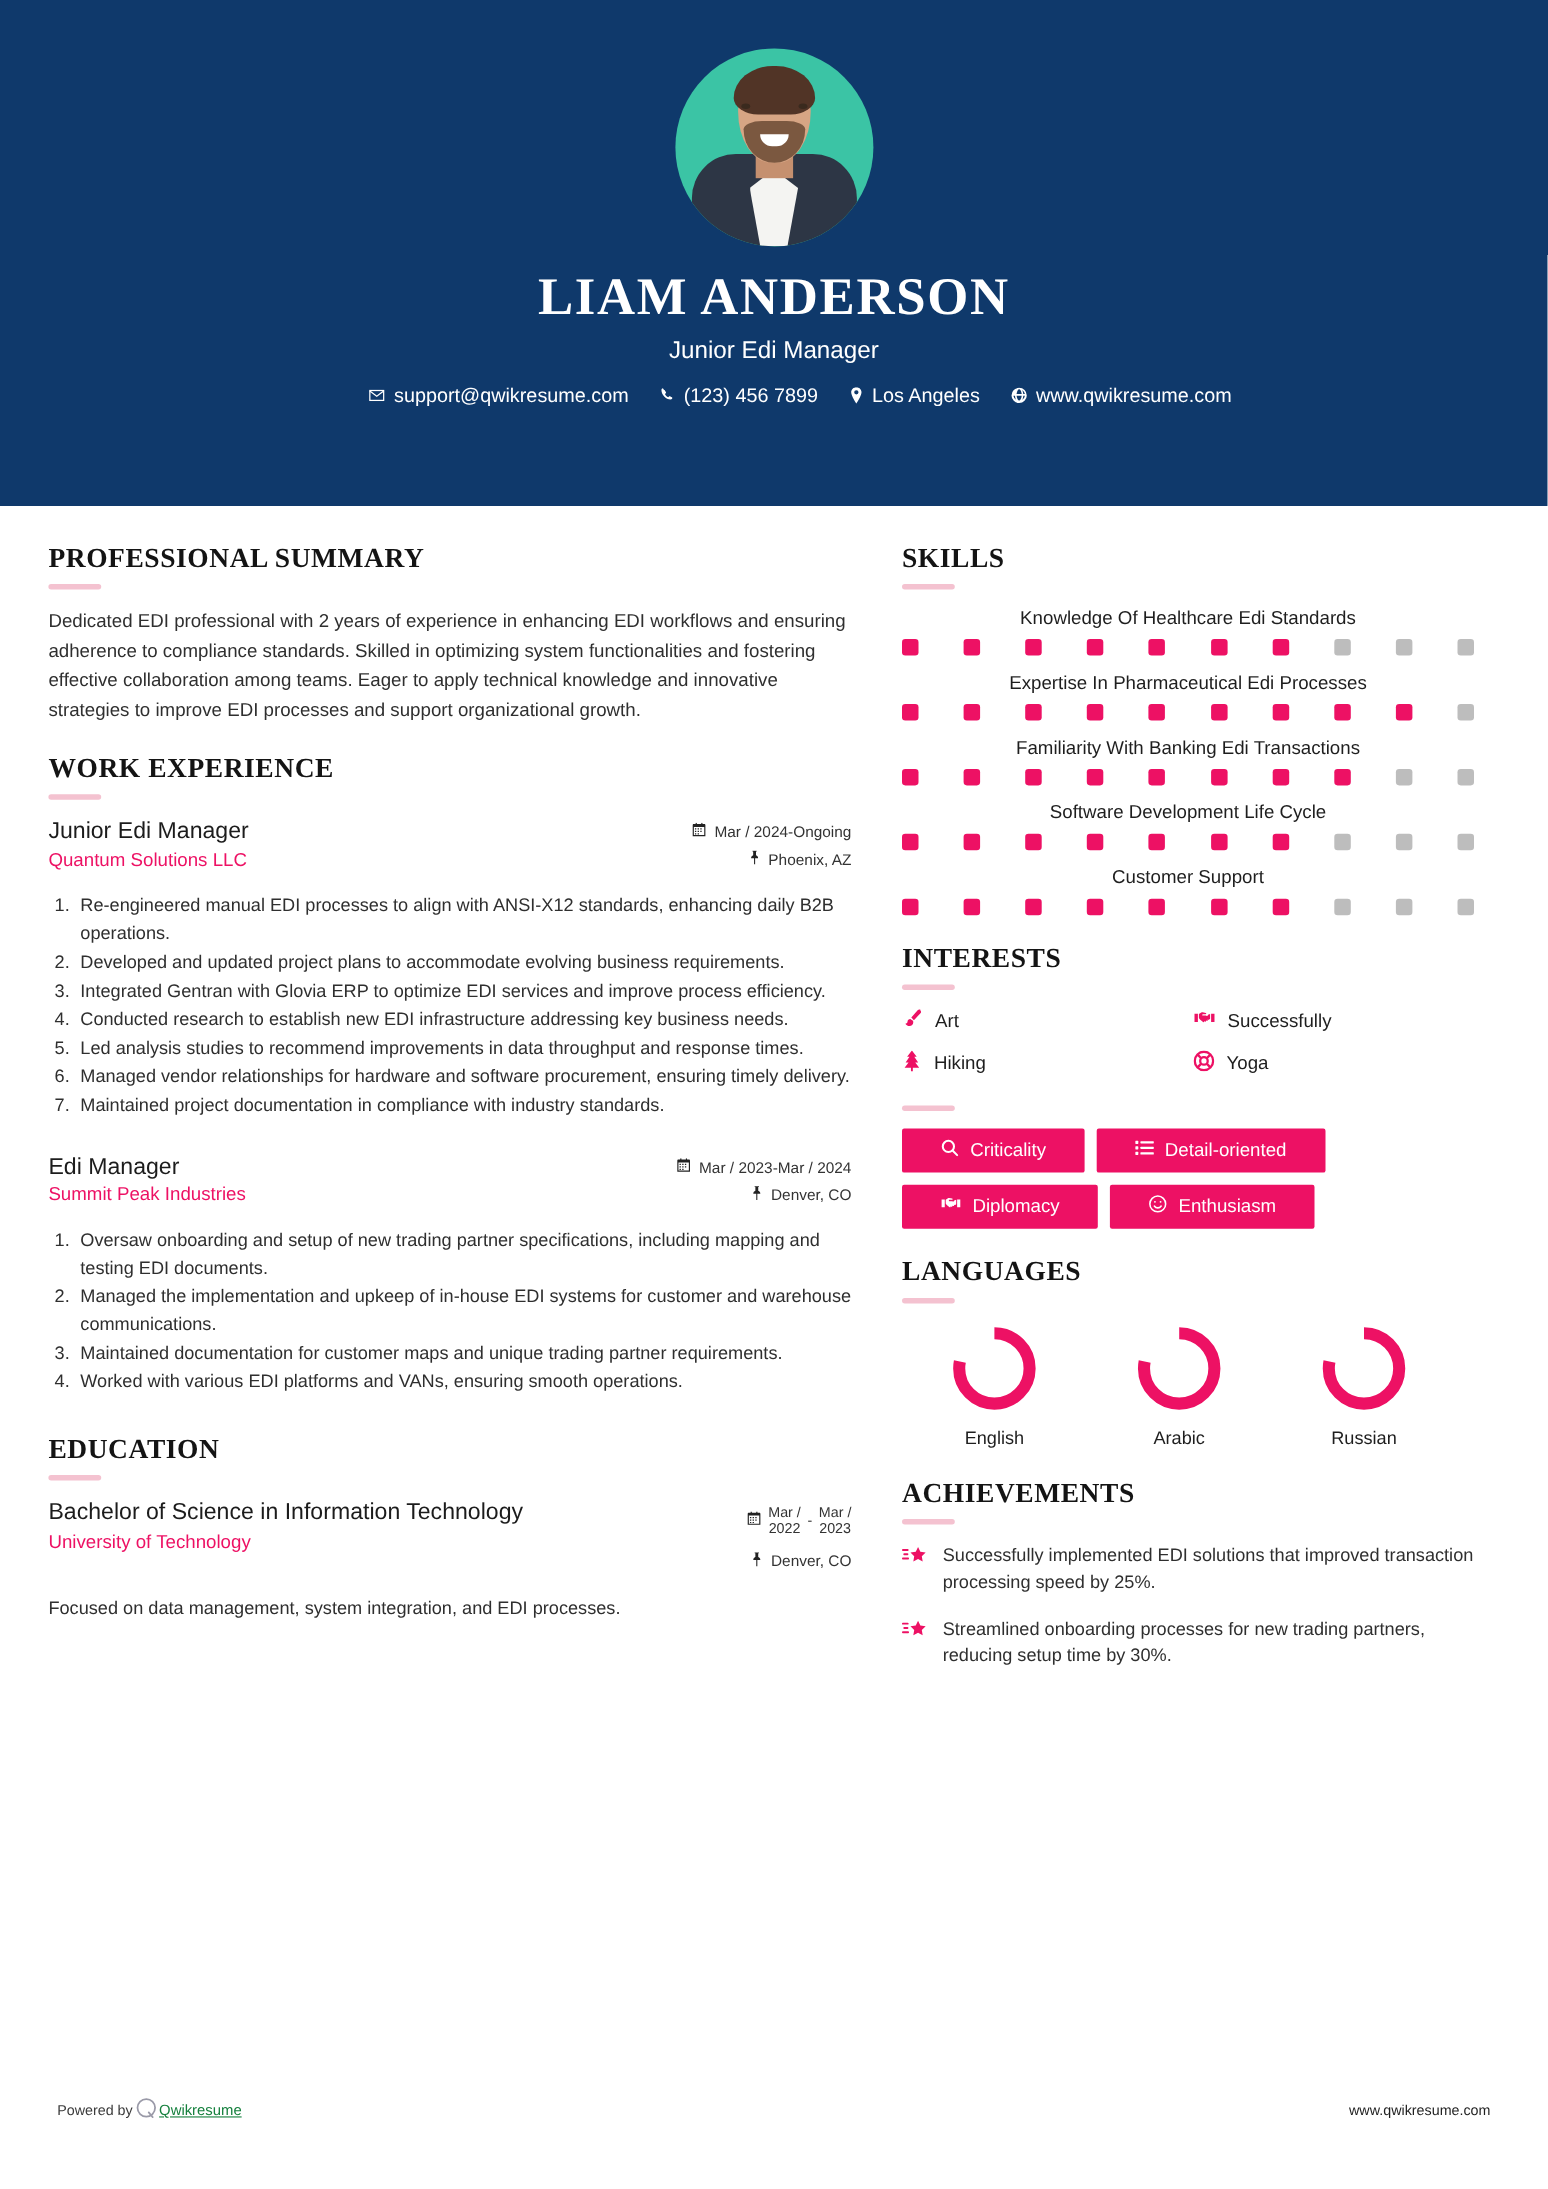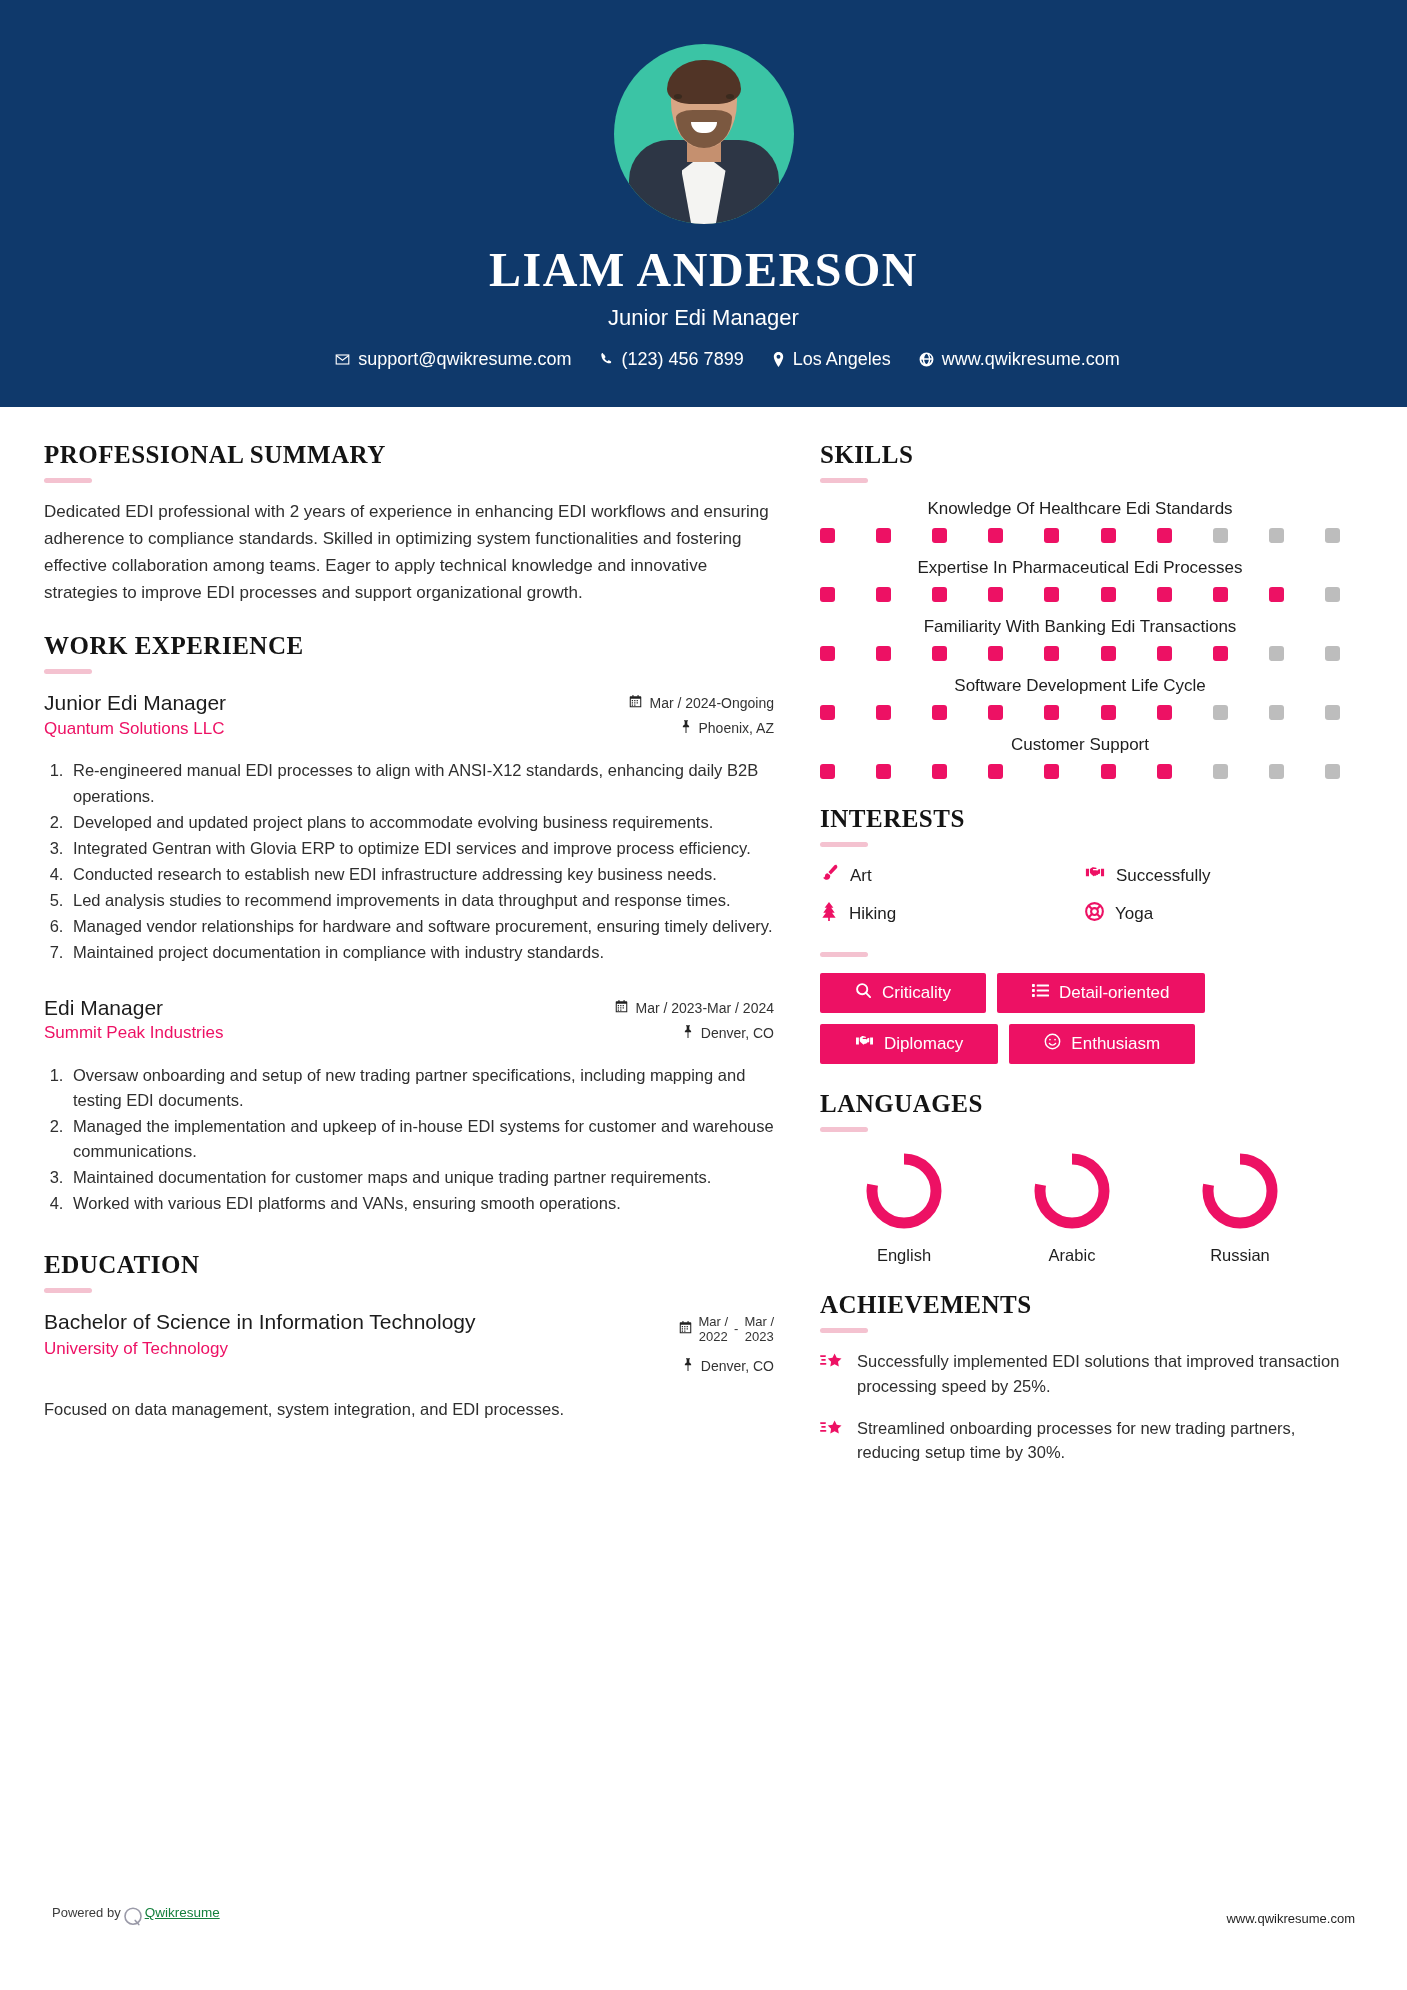--- a/index.html
+++ b/index.html
@@ -10,21 +10,21 @@
     background: #ffffff;
     font-family: "Liberation Sans", sans-serif;
     color: #262626;
     overflow: hidden;
   }
 
   
   .header {
     background: #0f396b;
     width: 100%;
-    height: 407px;
+    height: 460px;
     padding-top: 44px;
     text-align: center;
     position: relative;
   }
   .avatar-wrap {
     width: 180px;
     height: 180px;
     margin: 0 auto 20px;
     border-radius: 50%;
     overflow: hidden;
@@ -330,21 +330,21 @@
     bottom: 58px;
     padding: 0 52px;
     display: flex;
     justify-content: space-between;
     align-items: center;
     font-size: 13px;
     color: #3b3b3b;
   }
   .powered {
     display: flex;
-    align-items: flex-start;
+    align-items: center;
   }
   .brand-link {
     text-decoration: underline;
     color: #15803d;
     font-size: 13.5px;
   }
   .footer-url { color: #1f1f1f; }
 </style>
 </head>
 <body>

